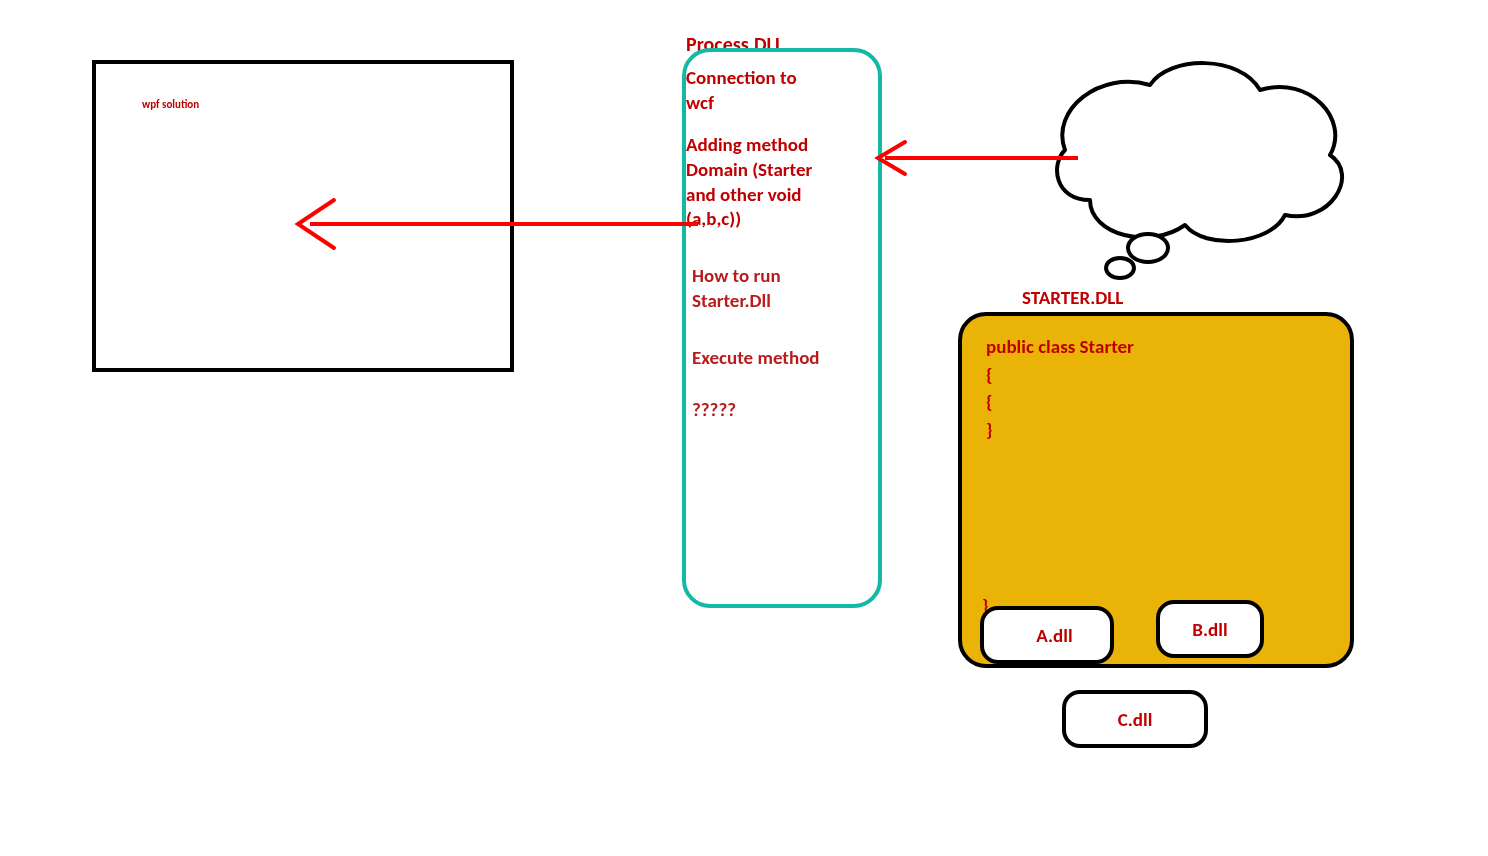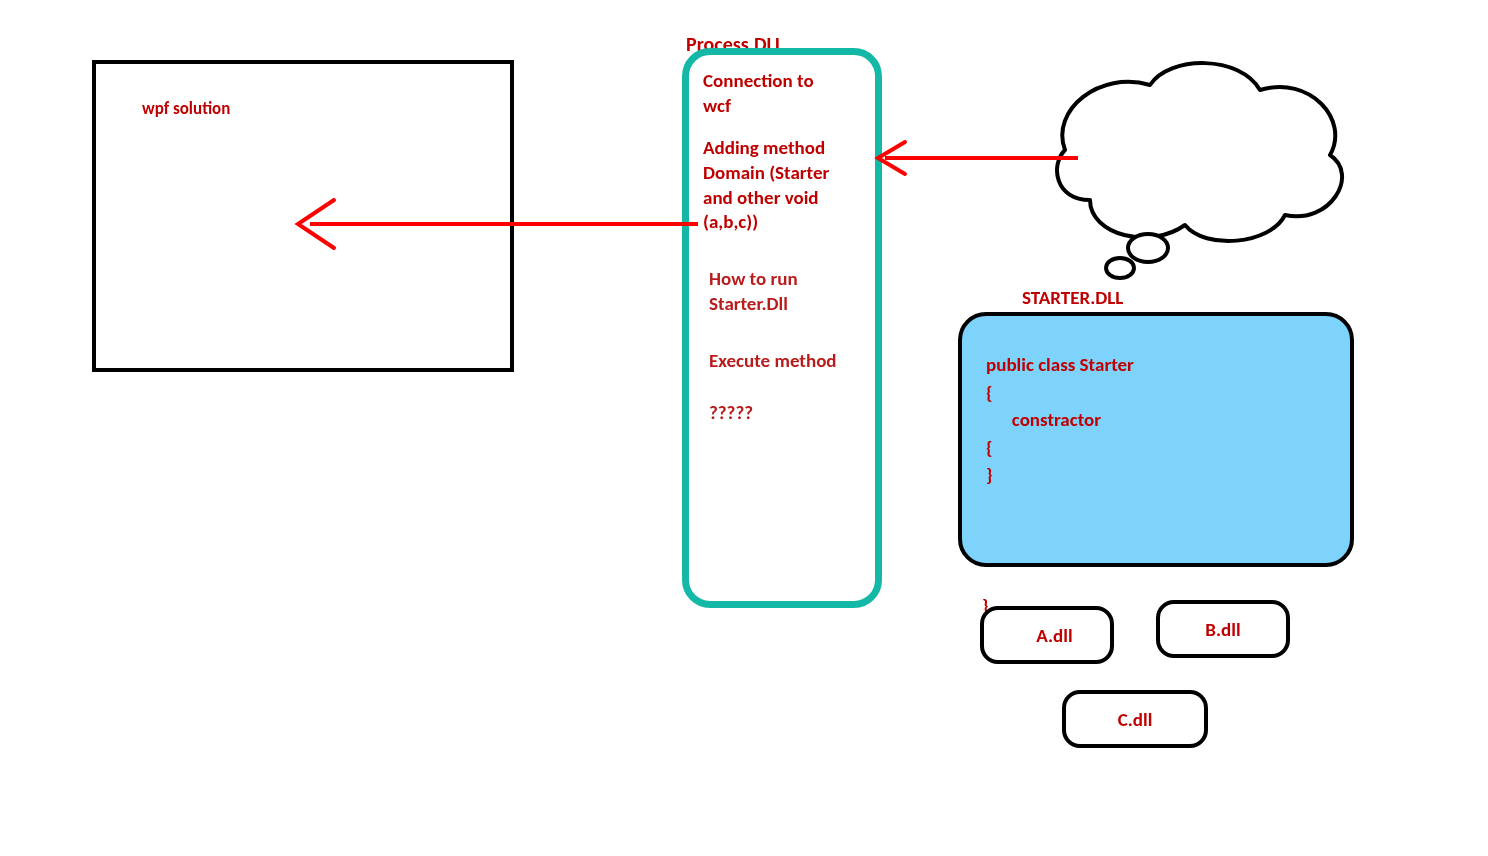--- a/index.html
+++ b/index.html
@@ -19,34 +19,34 @@
     .box-wpf {
       position: absolute;
       left: 92px;
       top: 60px;
       width: 422px;
       height: 312px;
       border: 4px solid #000;
       background: #fff;
     }
     .wpf-title {
-      font-size: 17px;
+      font-size: 11px;
       left: 142px;
       top: 98px;
     }
     .box-process {
       position: absolute;
       left: 682px;
       top: 48px;
       width: 200px;
       height: 560px;
-      border: 7px solid #14b8a6;
+      border: 4px solid #14b8a6;
       border-radius: 28px;
       background: #fff;
-      padding: 14px 14px;
+      padding: 14px 0;
     }
     .process-title {
       font-size: 20px;
       left: 686px;
       top: 32px;
     }
     .proc-line {
       color: #c00000;
       font-weight: bold;
       font-size: 19px;
@@ -70,25 +70,25 @@
     .starter-title {
       font-size: 19px;
       left: 1022px;
       top: 286px;
     }
     .box-starter {
       position: absolute;
       left: 958px;
       top: 312px;
       width: 396px;
-      height: 255px;
+      height: 356px;
       border: 4px solid #000;
       border-radius: 28px;
-      background: #7dd3fc;
-      padding: 35px 24px 10px 24px;
+      background: #eab308;
+      padding: 17px 24px 10px 24px;
     }
     .code-line {
       color: #c00000;
       font-weight: bold;
       font-size: 19px;
       line-height: 1.45;
       white-space: pre;
     }
     .closing-brace {
       font-size: 19px;
@@ -104,21 +104,21 @@
       display: flex;
       align-items: center;
       justify-content: center;
     }
     .dll-box span {
       color: #c00000;
       font-weight: bold;
       font-size: 19px;
     }
     .dll-a { left: 980px; top: 606px; width: 134px; padding-left: 15px; }
-    .dll-b { left: 1156px; top: 600px; width: 134px; }
+    .dll-b { left: 1156px; top: 600px; width: 108px; }
     .dll-c { left: 1062px; top: 690px; width: 146px; }
     svg.overlay {
       position: absolute;
       left: 0; top: 0;
       width: 1488px;
       height: 856px;
       pointer-events: none;
     }
   </style>
 </head>
@@ -144,21 +144,20 @@
   <div class="proc-blue mt2">?????</div>
 </div>
 
 <div class="label-red wcf-label">wcf service</div>
 
 <div class="label-red starter-title">STARTER.DLL</div>
 
 <div class="box-starter">
   <div class="code-line">public class Starter</div>
   <div class="code-line">{</div>
-  <div class="code-line">      constractor</div>
   <div class="code-line">{</div>
   <div class="code-line">}</div>
 </div>
 <div class="label-red closing-brace">}</div>
 
 <div class="dll-box dll-a">
   <span>A.dll</span>
 </div>
 <div class="dll-box dll-b">
   <span>B.dll</span>

